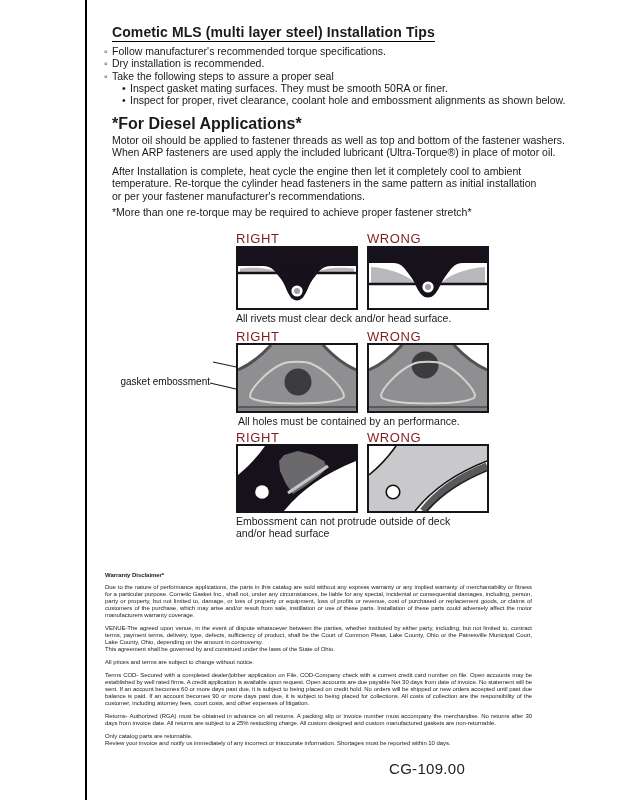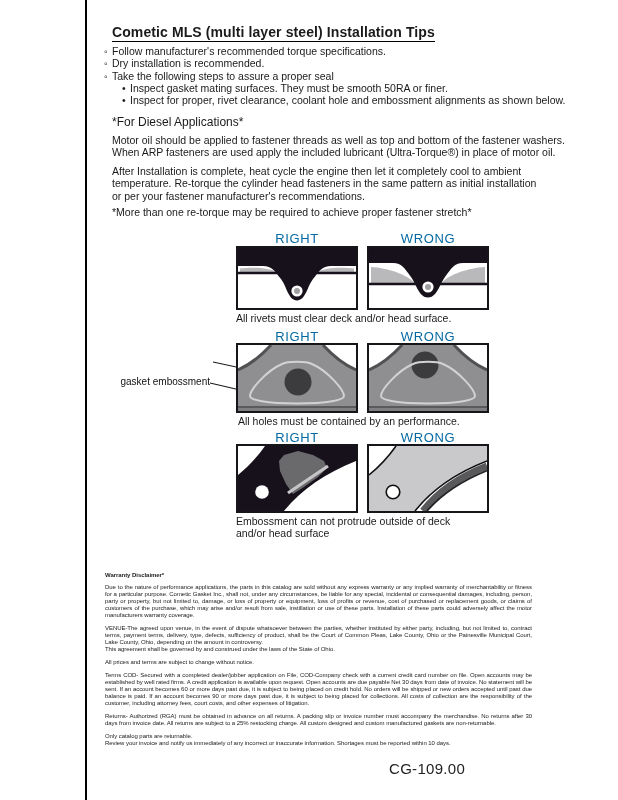--- a/index.html
+++ b/index.html
@@ -12,27 +12,27 @@
   .title {
     position:absolute; left:112px; top:24px; font-size:14px; font-weight:bold;
     letter-spacing:0.1px; border-bottom:1.8px solid #000; padding-bottom:1px; white-space:nowrap;
   }
 
   .bullets { position:absolute; left:104px; top:45px; font-size:10.5px; line-height:12.3px; }
   .bullet-row { display:flex; white-space:nowrap; }
   .bullet-row.indent { margin-left:18px; }
   .marker { width:8px; flex:0 0 8px; }
 
-  .diesel-heading { position:absolute; left:112px; top:115px; font-size:12px; font-weight:normal; }
+  .diesel-heading { position:absolute; left:112px; top:115px; font-size:16px; font-weight:bold; }
   .body-para { font-size:10.5px; line-height:12.4px; white-space:pre-line; }
   .para1 { position:absolute; left:112px; top:134px; }
   .para2 { position:absolute; left:112px; top:165px; }
   .note  { position:absolute; left:112px; top:206px; font-size:10.5px; }
 
-  .dg-header { position:absolute; width:122px; text-align:center; font-size:13px; letter-spacing:0.6px; color:#0369a1; }
+  .dg-header { position:absolute; width:122px; font-size:13px; letter-spacing:0.6px; color:#7f1d1d; }
   .dbox { position:absolute; border:2px solid #15151a; background:#fff; }
   .dbox svg { display:block; }
   .cap { position:absolute; font-size:10.5px; line-height:12px; }
 
   .ann { position:absolute; font-size:10px; line-height:10.8px; text-align:right; width:110px; color:#111; }
   .pointer-lines { position:absolute; left:205px; top:353px; width:100px; height:45px; }
 
   .warranty { position:absolute; left:105px; top:572px; width:427px; font-size:6px; line-height:7px; letter-spacing:-0.05px; color:#222; }
   .warranty .wh { font-weight:bold; margin:0 0 5px 0; }
   .warranty p { margin:0 0 6px 0; text-align:justify; }

